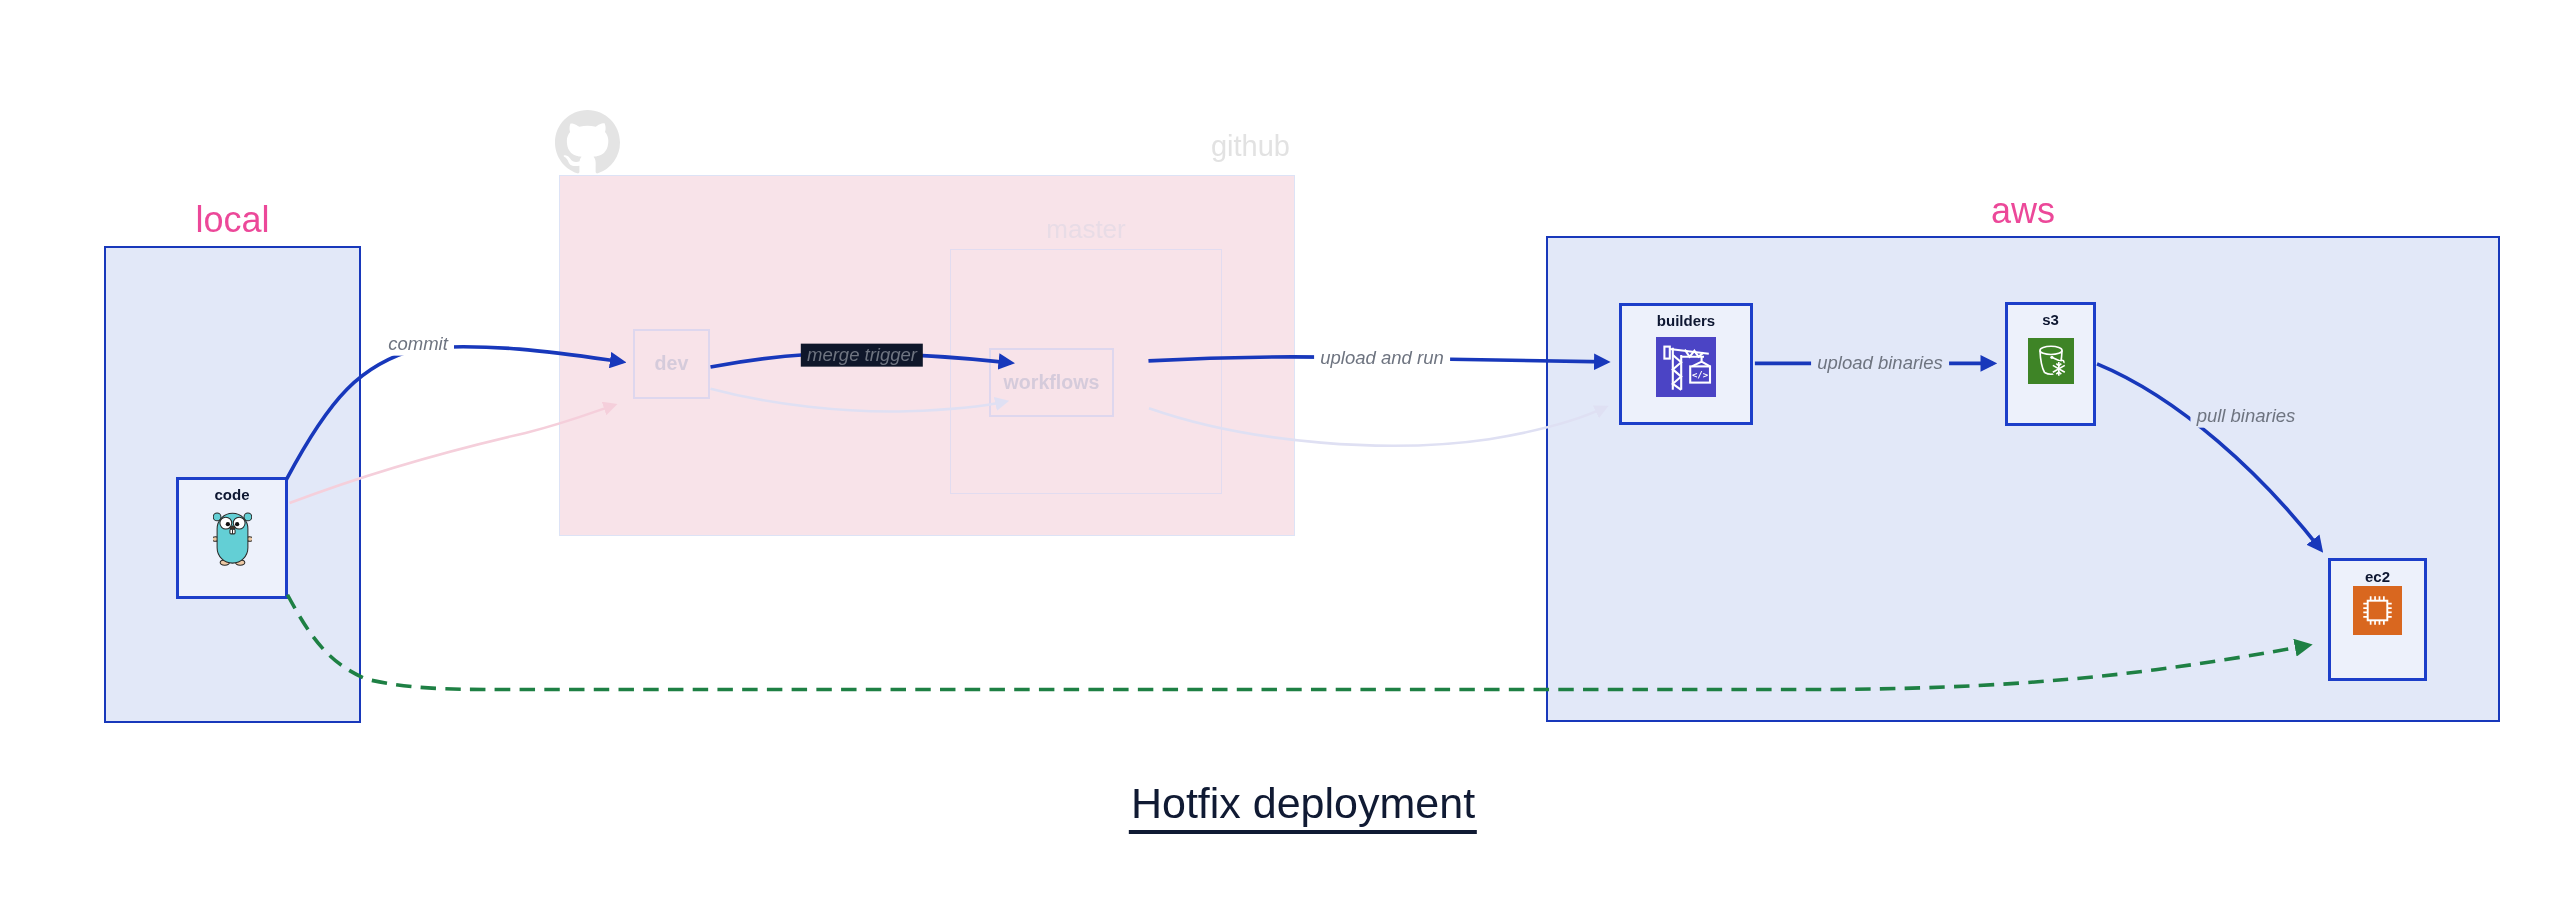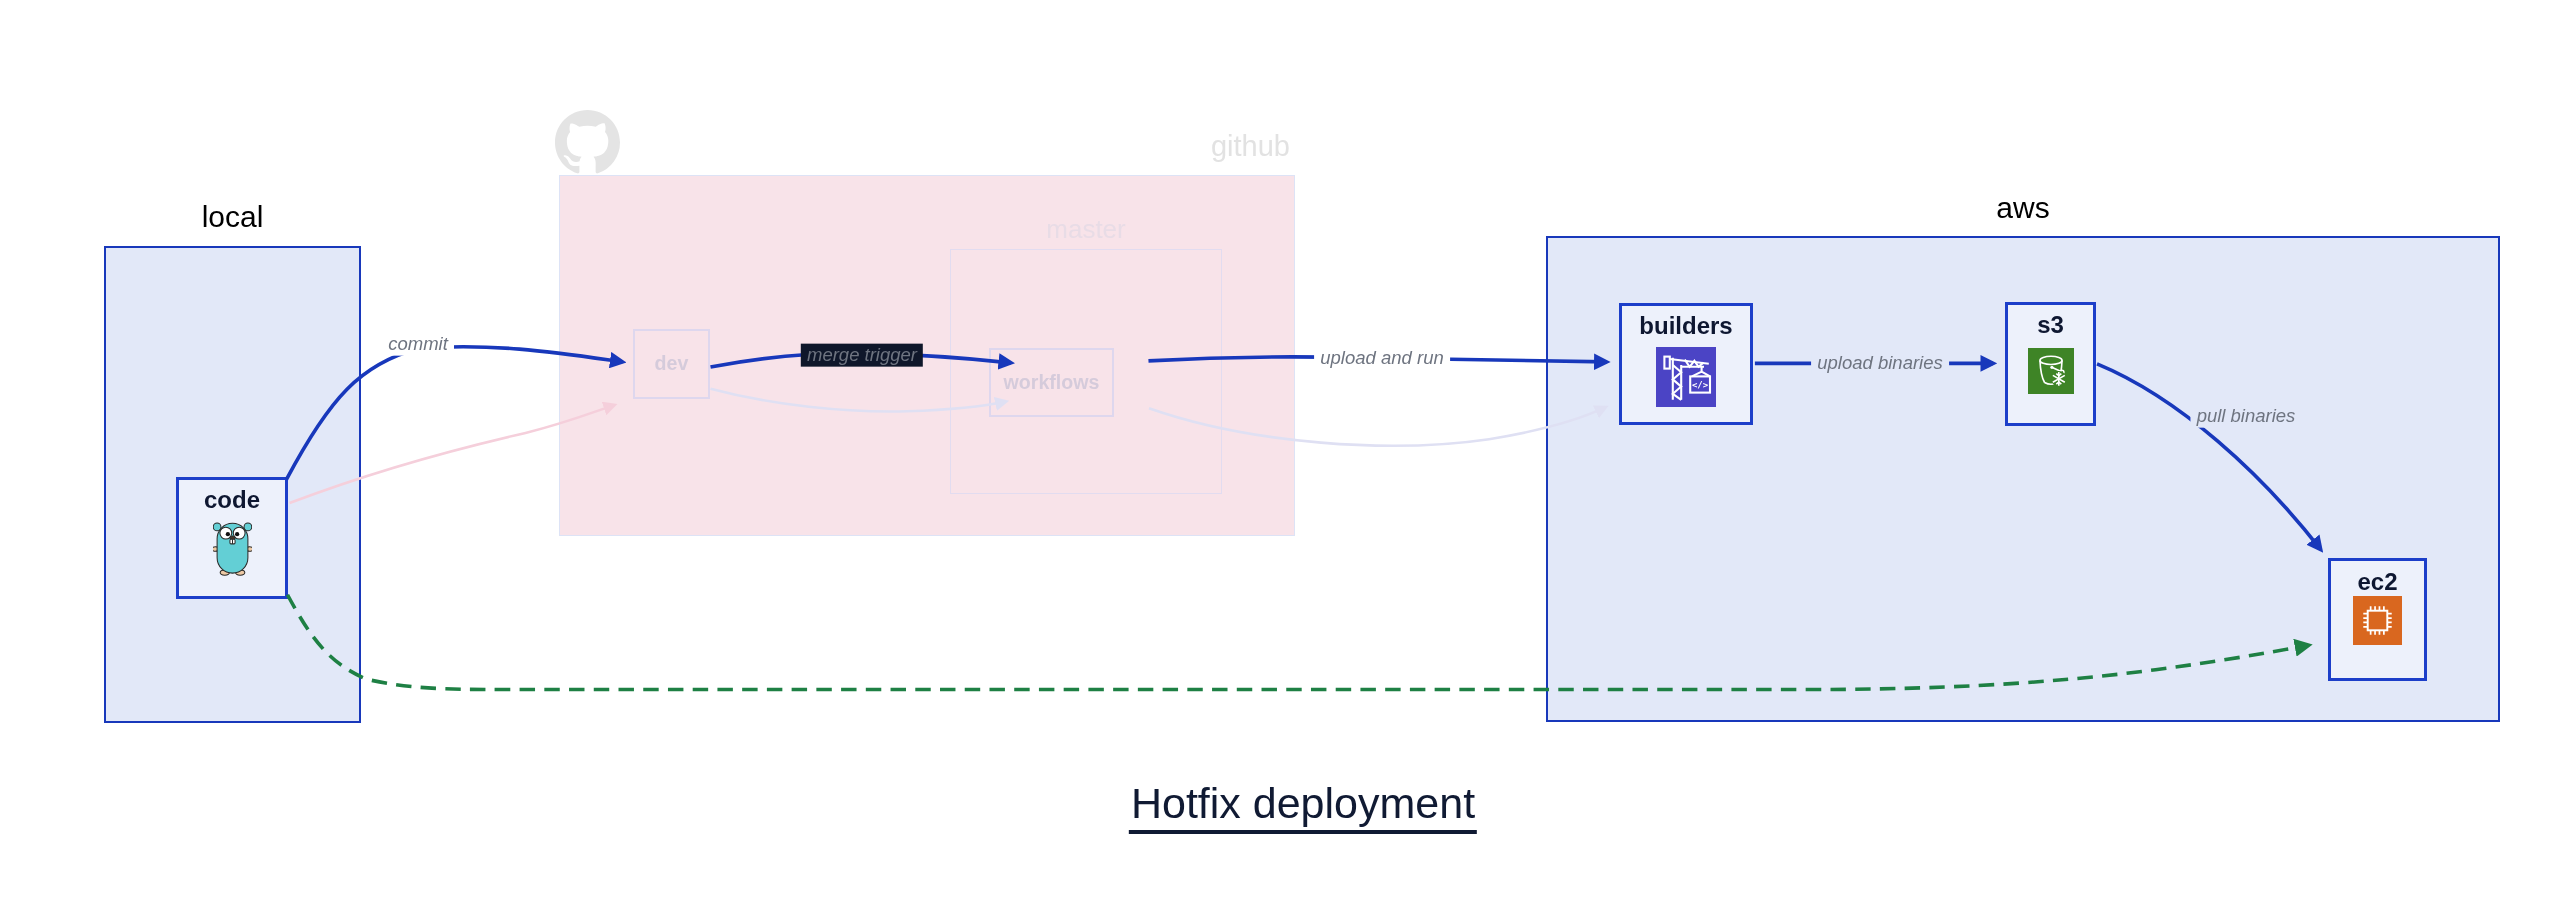--- a/index.html
+++ b/index.html
@@ -7,37 +7,37 @@
           font-family:"Liberation Sans",sans-serif;}
 
   
   .group{position:absolute;box-sizing:border-box;}
   .g-local{left:104px;top:246px;width:257px;height:477px;background:#e2e8f8;border:2.6px solid #1838bb;}
   .g-aws{left:1546px;top:236px;width:954px;height:486px;background:#e2e8f8;border:2.6px solid #1838bb;}
   .g-github{left:559px;top:175px;width:736px;height:361px;background:#f8e3e9;border:1.5px solid #dde3f6;}
   .g-master{left:950px;top:249px;width:272px;height:245px;background:transparent;border:1.5px solid #e2dcf0;}
 
   
-  .glabel{position:absolute;text-align:center;font-size:30px;color:#000000;line-height:1;}
+  .glabel{position:absolute;text-align:center;font-size:36px;color:#ec4899;line-height:1;}
   .gl-local{left:104px;top:202px;width:257px;}
   .gl-aws{left:1546px;top:193px;width:954px;}
   .gl-github{left:559px;top:132px;width:731px;text-align:right;color:#e2e2e2;font-size:29px;}
   .gl-master{left:950px;top:216px;width:272px;color:#e8dce6;font-size:26px;}
 
   
   .node{position:absolute;box-sizing:border-box;display:flex;flex-direction:column;align-items:center;}
   .node-strong{background:#edf1fb;border:3.6px solid #1c3ec9;}
   .node-faded{background:transparent;border:2.1px solid #ded7ee;}
   .n-code{left:176px;top:477px;width:112px;height:122px;padding-top:7.2px;gap:7.2px;}
   .n-dev{left:633px;top:329px;width:77px;height:70px;justify-content:center;}
   .n-workflows{left:989px;top:348px;width:125px;height:69px;justify-content:center;}
   .n-builders{left:1619px;top:303px;width:134px;height:122px;padding-top:7.2px;gap:7.2px;}
   .n-s3{left:2005px;top:302px;width:91px;height:124px;padding-top:7.2px;gap:9.3px;}
   .n-ec2{left:2328px;top:558px;width:99px;height:123px;padding-top:8.2px;gap:0;}
-  .nlabel{font-size:24px;font-weight:bold;color:#0e1731;line-height:1.1;}
+  .nlabel{font-size:15px;font-weight:bold;color:#0e1731;line-height:1.1;}
   .nlabel-faded{font-size:19.6px;font-weight:bold;color:#d5cbdb;line-height:1.1;}
 
   
   #edges{position:absolute;left:0;top:0;width:2604px;height:902px;pointer-events:none;}
 
   
   .elabel{position:absolute;transform:translate(-50%,-50%);font-style:italic;font-size:18.5px;
           color:#6e7480;padding:2.1px 6.2px;white-space:nowrap;line-height:1;}
   .bg-white{background:#ffffff;}
   .bg-pink{background:#0f172a;}

